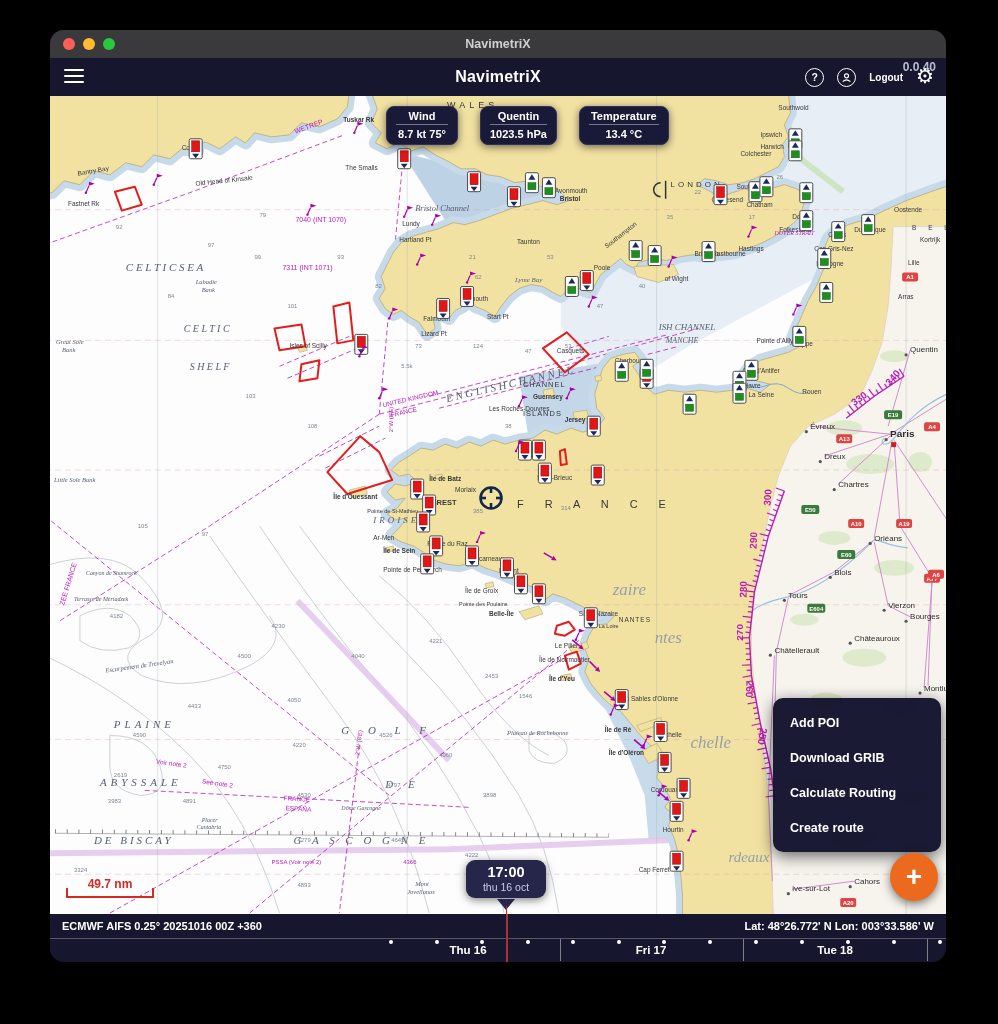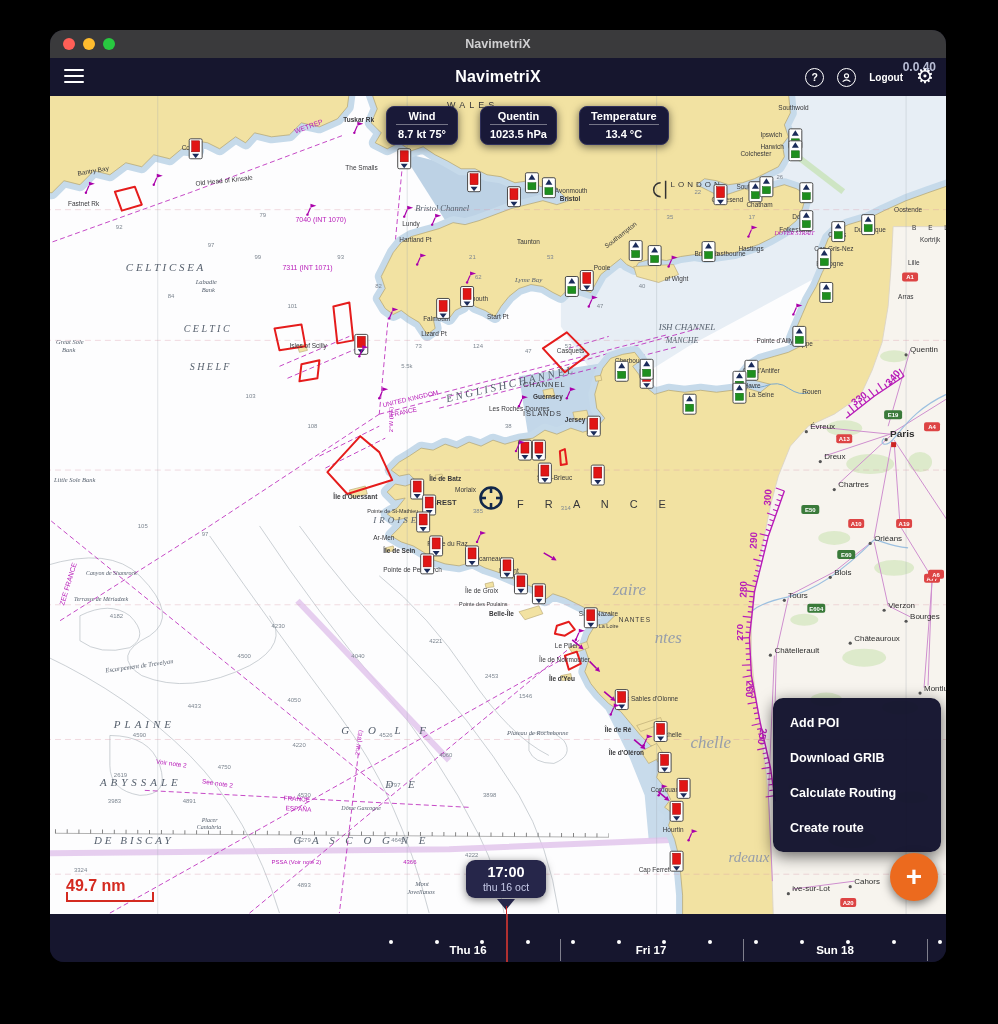--- a/index.html
+++ b/index.html
@@ -46,21 +46,21 @@
     color:#fff;font-size:28px;font-weight:700;display:flex;align-items:center;justify-content:center;
     box-shadow:0 3px 10px rgba(0,0,0,.5);cursor:pointer;line-height:0;}
   .time-popup{position:absolute;left:416px;top:764px;width:80px;background:#26264a;border-radius:9px;
     color:#fff;text-align:center;padding:4px 0 5px;box-shadow:0 2px 8px rgba(0,0,0,.5);}
   .time-popup .t{font-size:14.5px;font-weight:700;}
   .time-popup .d{font-size:10.5px;color:#c7cbe8;margin-top:1px;}
   .popup-tri{position:absolute;left:447px;top:803px;width:0;height:0;border-left:9px solid transparent;
     border-right:9px solid transparent;border-top:11px solid #26264a;}
   .map-cursor{position:absolute;left:455.5px;top:810px;width:1.6px;height:8px;background:#c22;}
   .scalebar{position:absolute;left:16px;top:781px;width:88px;color:#d42a20;}
-  .scalebar .txt{font-size:16px;font-weight:700;text-align:left;margin-bottom:-3px;}
+  .scalebar .txt{font-size:12px;font-weight:700;text-align:center;margin-bottom:-3px;}
   .scalebar .bar{height:8px;border-left:2px solid #d42a20;border-right:2px solid #d42a20;border-bottom:2.5px solid #d42a20;}
   
   .bottombar{height:48px;background:#16162e;position:relative;color:#fff;}
   .info-row{height:24px;display:flex;align-items:center;justify-content:space-between;padding:0 12px;
     font-size:11px;font-weight:700;border-bottom:1px solid rgba(255,255,255,.28);}
   .tl-dot{position:absolute;width:4px;height:4px;border-radius:50%;background:#fff;top:26px;}
   .tl-sep{position:absolute;top:25px;width:1px;height:22px;background:rgba(255,255,255,.45);}
   .tl-label{position:absolute;top:30px;font-size:11.5px;font-weight:700;transform:translateX(-50%);}
   .bar-cursor{position:absolute;left:456px;top:0;width:1.6px;height:48px;background:#b03030;}
 </style>
@@ -1015,36 +1015,40 @@
     <div class="popup-tri"></div>
     <div class="map-cursor"></div>
 
     <div class="scalebar">
       <div class="txt">49.7 nm</div>
       <div class="bar"></div>
     </div>
   </div>
 
   <div class="bottombar">
+    <div class="info-row">
+      <span>ECMWF AIFS 0.25° 20251016 00Z +360</span>
+      <span>Lat: 48°26.772' N Lon: 003°33.586' W</span>
+    </div>
     <div id="timeline" style="position:absolute;left:0;top:0;width:100%;height:100%;">
         <div class="tl-dot" style="left: 339px;"></div>
         <div class="tl-dot" style="left: 385px;"></div>
         <div class="tl-dot" style="left: 430px;"></div>
         <div class="tl-dot" style="left: 476px;"></div>
         <div class="tl-dot" style="left: 521px;"></div>
         <div class="tl-dot" style="left: 567px;"></div>
         <div class="tl-dot" style="left: 612px;"></div>
         <div class="tl-dot" style="left: 658px;"></div>
         <div class="tl-dot" style="left: 704px;"></div>
         <div class="tl-dot" style="left: 750px;"></div>
         <div class="tl-dot" style="left: 796px;"></div>
         <div class="tl-dot" style="left: 842px;"></div>
         <div class="tl-dot" style="left: 888px;"></div>
         <div class="tl-sep" style="left: 510px;"></div>
         <div class="tl-sep" style="left: 693px;"></div>
         <div class="tl-sep" style="left: 877px;"></div>
         <div class="tl-label" style="left: 418px;">Thu 16</div>
         <div class="tl-label" style="left: 601px;">Fri 17</div>
-        <div class="tl-label" style="left: 785px;">Sun 18</div>
+        <div class="tl-label" style="left: 785px;">Tue 18</div>
       </div>
     <div class="bar-cursor" style="left: 456px;"></div>
   </div>
 </div>
 
 </body></html>

